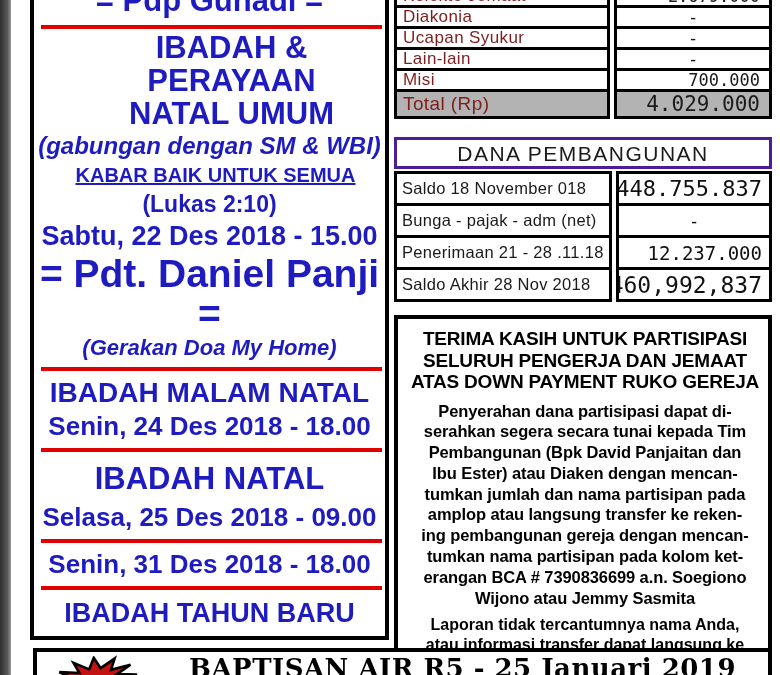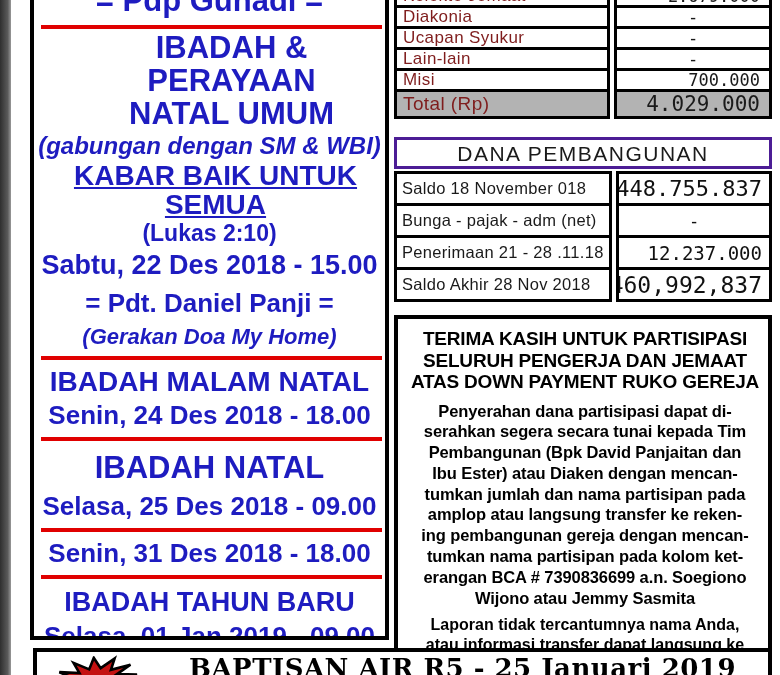--- a/index.html
+++ b/index.html
@@ -12,24 +12,24 @@
 
   
   .schedule-panel { position:absolute; left:30px; top:-25px; width:359px; height:665px;
                     border:4px solid #000; box-sizing:border-box; background:#fff;
                     text-align:center; color:#1e1cc0; font-weight:bold; overflow:hidden; }
   .red-div { height:4px; background:#e00000; margin:5px 3px 5px 7px; }
   .red-div.first { margin:2px 3px 2px 7px; }
   .l-pdp   { font-size:31px; line-height:44px; }
   .l-hd1   { font-size:31px; line-height:33px;margin-left:44px; }
   .l-note  { font-size:24px; line-height:31px; font-style:italic; }
-  .l-theme { font-size:28px; line-height:29px; text-decoration:underline;margin-left:12px; }
+  .l-theme { font-size:20px; line-height:29px; text-decoration:underline;margin-left:12px; }
   .l-verse { font-size:23px; line-height:29px; }
   .l-date  { font-size:27px; line-height:35px; }
-  .l-spk2  { font-size:26px; line-height:40px; }
+  .l-spk2  { font-size:39px; line-height:40px; }
   .l-gdmh  { font-size:22px; line-height:28px; font-style:italic; }
   .l-hd2   { font-size:28px; line-height:34px; }
   .l-date2 { font-size:26px; line-height:33px; }
   .l-natal { font-size:31px; line-height:44px; }
   .l-hd2sm { font-size:22px; line-height:33px; }
   .l-hd2b  { font-size:27px; line-height:36px; }
 
   
   .offering { position:absolute; left:394px; top:-16px; width:378px; }
   .trow { display:flex; gap:4px; margin-bottom:-3px; }

